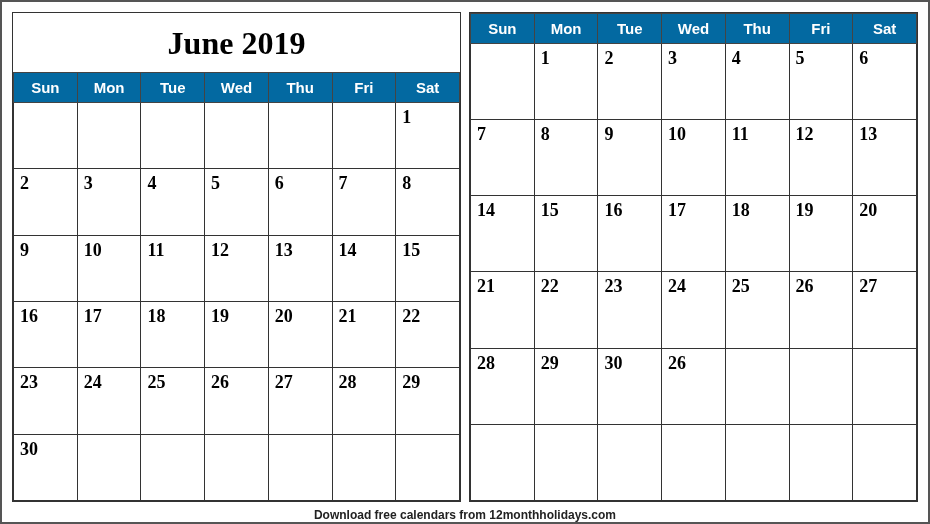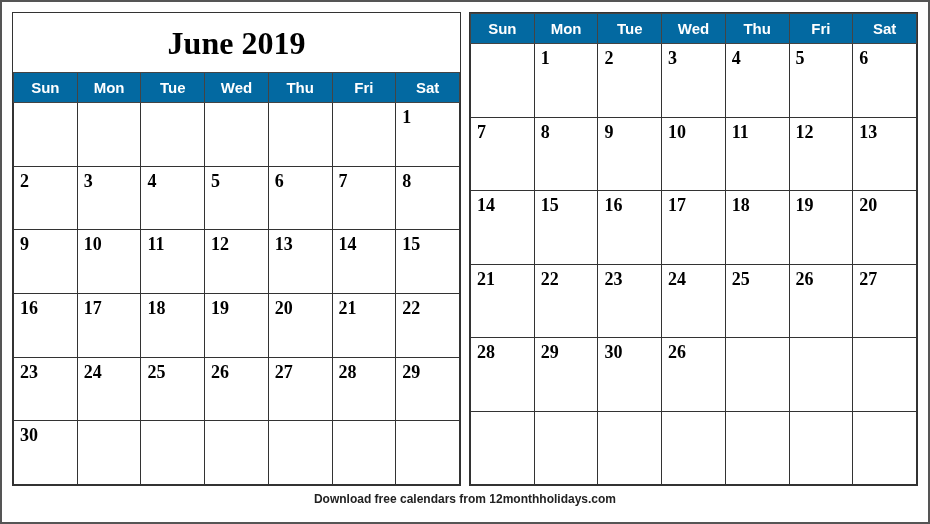--- a/index.html
+++ b/index.html
@@ -60,21 +60,21 @@
       font-size: 18px;
       font-weight: bold;
       padding: 4px 6px;
       height: 54px;
       width: 14.28%;
     }
     .footer {
       text-align: center;
       font-size: 12px;
       font-weight: bold;
-      padding: 6px 0 16px 0;
+      padding: 6px 0 0 0;
       color: #222;
       font-family: Arial, sans-serif;
     }
   </style>
 </head>
 <body>
 
 <div class="calendars-container">
 
   <div class="calendar">

